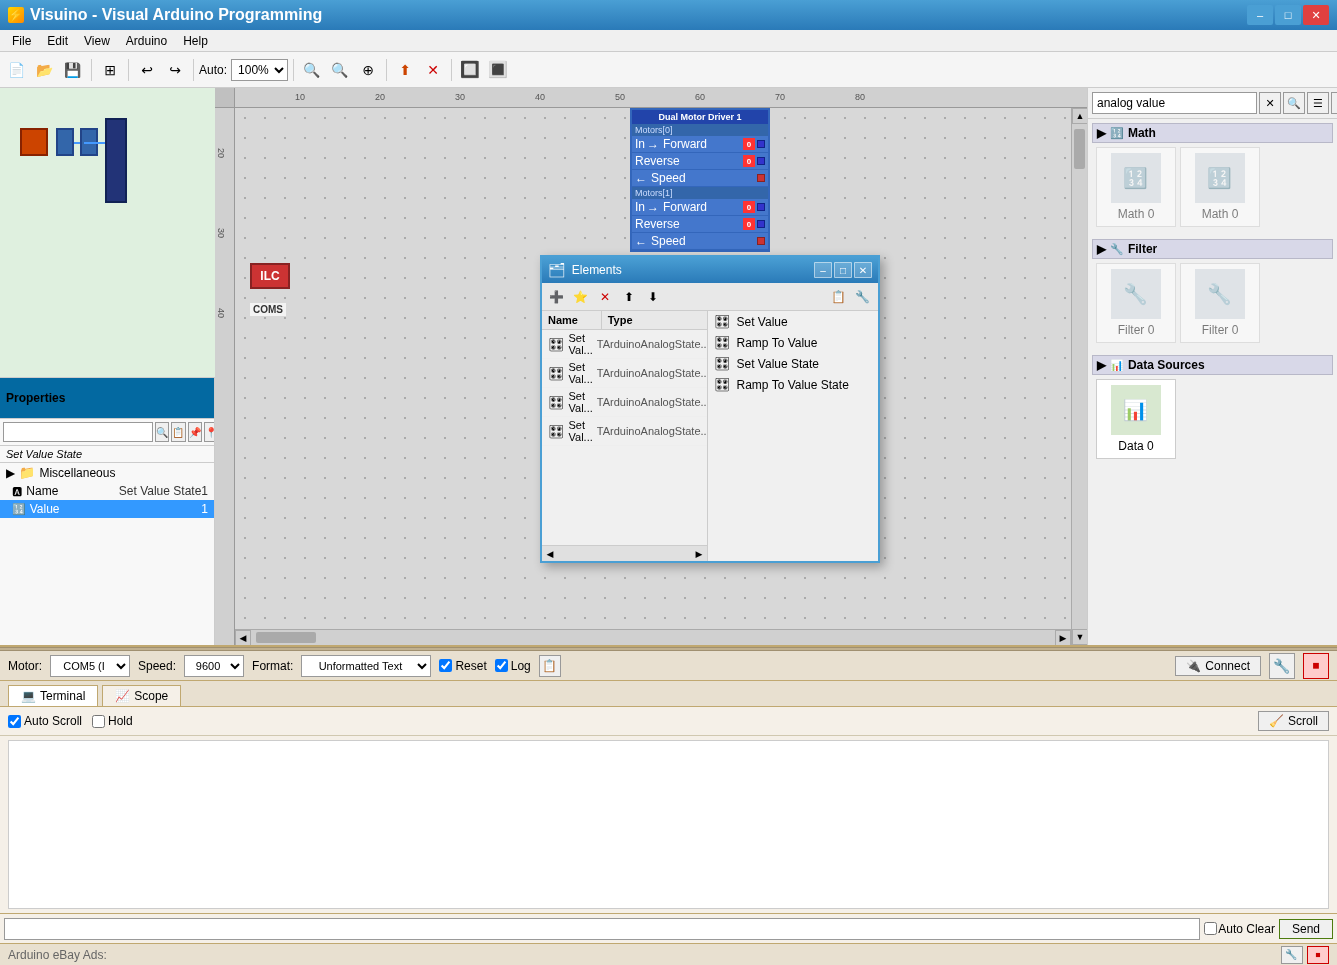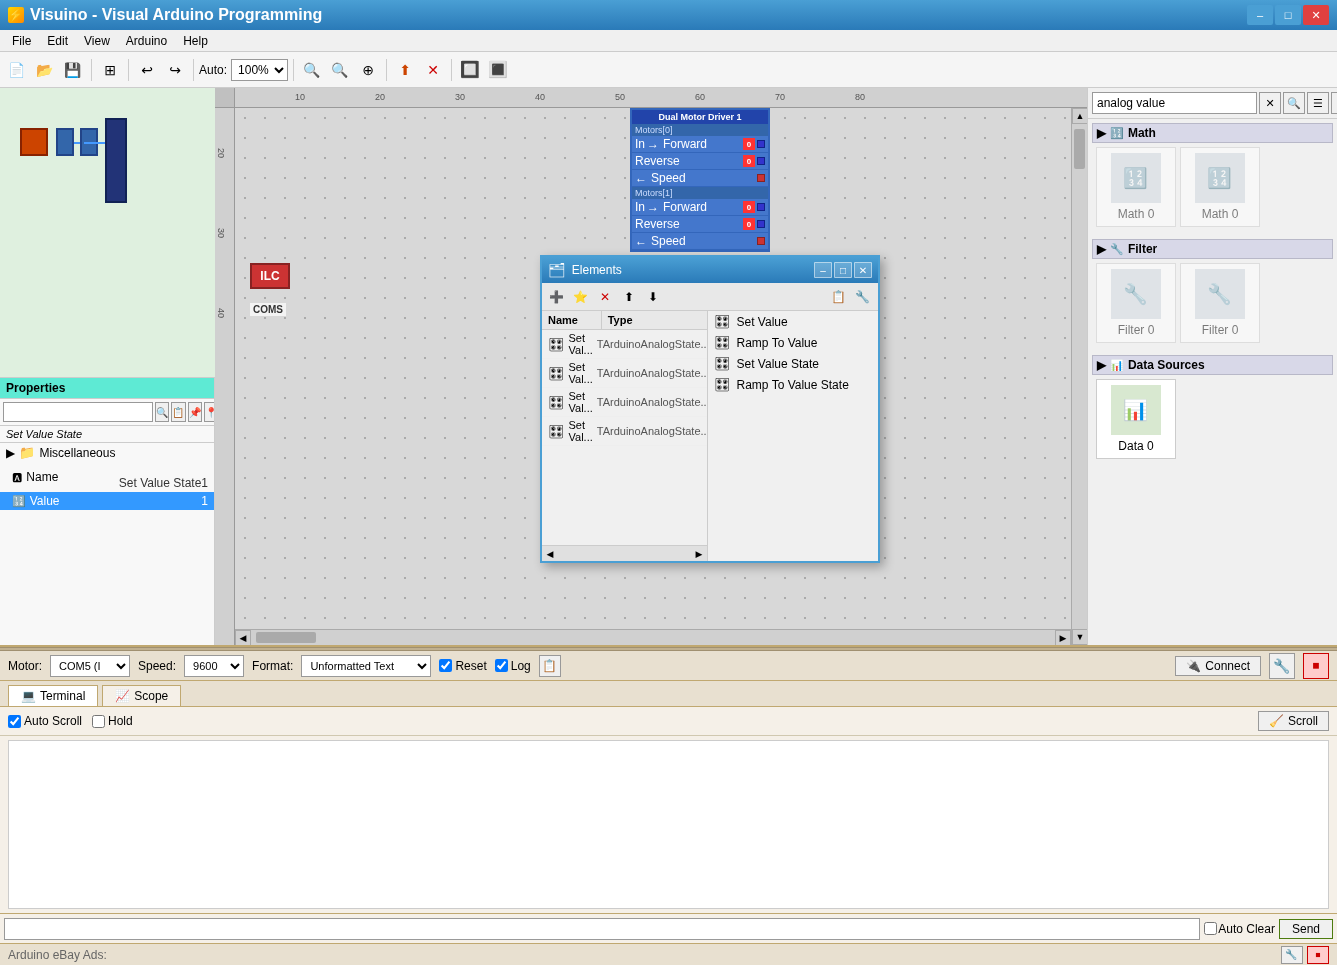--- a/index.html
+++ b/index.html
@@ -41,21 +41,21 @@
     
     .main-layout { display: flex; height: calc(965px - 30px - 22px - 36px); }
 
     
     .left-panel { width: 215px; display: flex; flex-direction: column; border-right: 1px solid #ccc; background: #f8f8f8; }
     .canvas-preview { width: 215px; height: 290px; background: #e8f4e8; border-bottom: 1px solid #ccc; overflow: hidden; position: relative; }
     .preview-canvas { width: 100%; height: 100%; background: #dff0df; position: relative; }
 
     
     .props-panel { flex: 1; display: flex; flex-direction: column; overflow: hidden; }
-    .props-header { background: #5eead4; padding: 3px 6px; font-weight: bold; border-bottom: 1px solid #ccc; font-size: 11px; }
+    .props-header { background: #0369a1; padding: 13px 6px; font-weight: bold; border-bottom: 1px solid #ccc; font-size: 11px; }
     .props-search { display: flex; align-items: center; padding: 3px; border-bottom: 1px solid #ccc; gap: 2px; }
     .props-search input { flex: 1; height: 20px; border: 1px solid #999; padding: 0 3px; font-size: 11px; }
     .props-search-btn { width: 20px; height: 20px; border: 1px solid #999; background: #f0f0f0; cursor: pointer; font-size: 10px; display: flex; align-items: center; justify-content: center; }
     .props-title { padding: 2px 6px; font-size: 11px; font-style: italic; border-bottom: 1px solid #ccc; }
     .props-tree { flex: 1; overflow-y: auto; }
     .tree-item { padding: 2px 6px; display: flex; align-items: center; gap: 4px; cursor: pointer; font-size: 11px; }
     .tree-item.selected { background: #3399ff; color: white; }
     .tree-indent { padding-left: 12px; }
 
     
@@ -82,21 +82,21 @@
     .comp-section { margin-bottom: 4px; }
     .comp-section-header { display: flex; align-items: center; gap: 4px; padding: 2px 4px; background: #d8d8e8; border: 1px solid #b8b8c8; font-size: 11px; font-weight: bold; cursor: pointer; }
     .comp-items { display: flex; flex-wrap: wrap; gap: 4px; padding: 4px; }
     .comp-item { width: 80px; height: 80px; border: 1px solid #ccc; background: white; display: flex; flex-direction: column; align-items: center; justify-content: center; cursor: pointer; font-size: 10px; text-align: center; }
     .comp-item-icon { width: 40px; height: 40px; background: #e0e0e0; margin-bottom: 4px; display: flex; align-items: center; justify-content: center; }
     .comp-item-grayed { opacity: 0.5; }
 
     
     .serial-panel { height: 320px; background: #f5f0e8; border-top: 2px solid #c0a870; display: flex; flex-direction: column; }
     .serial-toolbar { height: 30px; background: #e8e0d0; border-bottom: 1px solid #c0a870; display: flex; align-items: center; padding: 0 8px; gap: 8px; }
-    .serial-select { height: 22px; border: 1px solid #999; background: white; padding: 0 4px; font-size: 11px; }
+    .serial-select { height: 22px; border: 1px solid #999; background: white; padding: 0 4px; font-size: 11px; text-align: center; }
     .serial-checkbox { display: flex; align-items: center; gap: 3px; font-size: 12px; }
     .connect-btn { padding: 2px 10px; background: #f0f0f0; border: 1px solid #999; cursor: pointer; font-size: 12px; display: flex; align-items: center; gap: 4px; }
     .serial-tabs { height: 26px; background: #e8e0d0; border-bottom: 1px solid #c0a870; display: flex; align-items: flex-end; padding: 0 8px; gap: 4px; }
     .serial-tab { padding: 3px 12px; background: #f5f0e8; border: 1px solid #c0a870; border-bottom: none; cursor: pointer; font-size: 12px; display: flex; align-items: center; gap: 4px; }
     .serial-tab.active { background: white; }
     .serial-input-bar { height: 30px; display: flex; align-items: center; padding: 0 4px; border-top: 1px solid #c0a870; gap: 4px; }
     .serial-input { flex: 1; height: 22px; border: 1px solid #999; padding: 0 4px; font-size: 12px; }
     .send-btn { padding: 2px 12px; background: #f0f0f0; border: 1px solid #4d7c0f; cursor: pointer; font-size: 12px; }
     .ads-bar { height: 22px; background: #e8e0d0; border-top: 1px solid #c0a870; display: flex; align-items: center; padding: 0 8px; font-size: 11px; color: #666; justify-content: space-between; }
     .clear-btn { padding: 2px 10px; background: #f0f0f0; border: 1px solid #999; cursor: pointer; font-size: 12px; display: flex; align-items: center; gap: 4px; }
@@ -214,21 +214,21 @@
       <div class="props-title">Set Value State</div>
       <div class="props-tree">
         <div class="tree-item">
           <span>▶</span>
           <span style="font-size:13px;">📁</span>
           <span>Miscellaneous</span>
         </div>
         <div class="tree-item tree-indent">
           <span style="font-size:11px;">🅰</span>
           <span>Name</span>
-          <span style="margin-left:auto; color:#333;margin-top:12px;">Set Value State1</span>
+          <span style="margin-left:auto; color:#333;">Set Value State1</span>
         </div>
         <div class="tree-item tree-indent selected" style="background:#3399ff; color:white;">
           <span style="font-size:11px;">🔢</span>
           <span>Value</span>
           <span style="margin-left:auto;">1</span>
         </div>
       </div>
     </div>
   </div>
 

